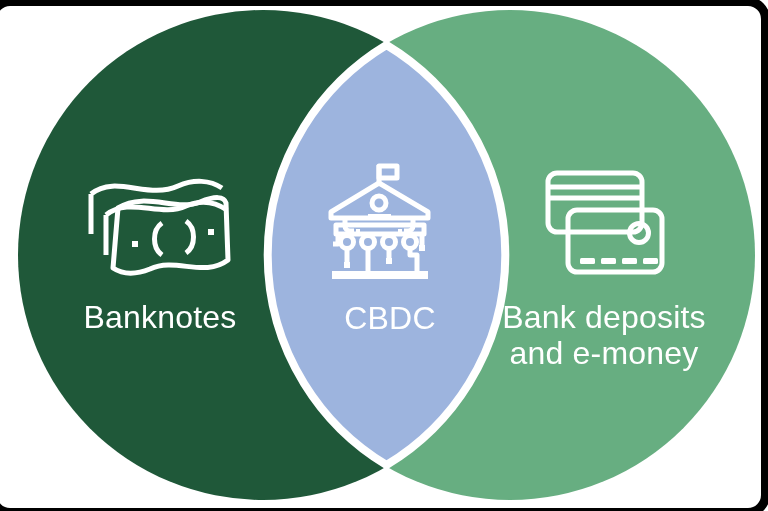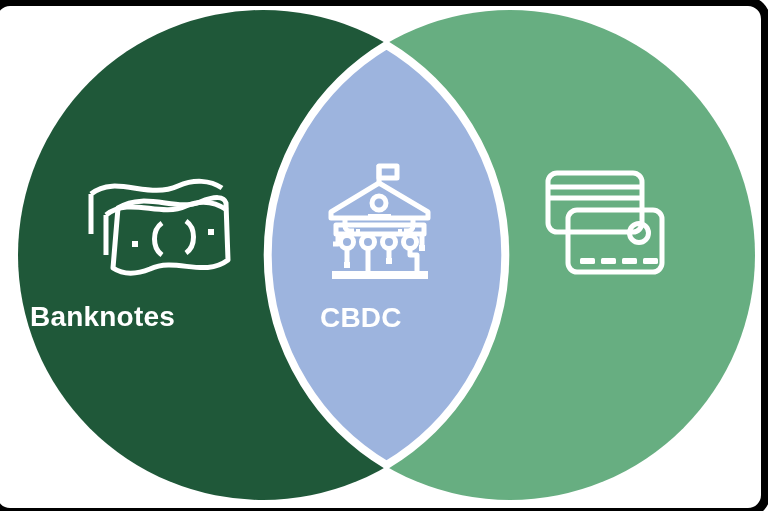--- a/index.html
+++ b/index.html
@@ -33,24 +33,25 @@
     stroke: none;
   }
   .lens {
     stroke: #ffffff;
     stroke-width: 8;
     stroke-linejoin: miter;
   }
   .region-label {
     position: absolute;
     color: #ffffff;
-    font-size: 28px;
+    font-size: 32px;
     line-height: 36px;
+    text-align: center;
     letter-spacing: 0.2px;
-    font-weight: 700;
+    font-weight: 400;
     white-space: nowrap;
   }
   .label-left   { left: 30px;  width: 260px; top: 299px; }
   .label-center { left: 320px; width: 140px; top: 300px; }
   .label-right  { left: 474px; width: 260px; top: 299px; }
   .crop-frame {
     position: absolute;
     box-sizing: border-box;
     left: -12px;
     top: -3px;
@@ -129,16 +130,18 @@
       <rect class="icon-fill" x="86" y="92" width="15" height="6" rx="1.5"></rect>
       <rect class="icon-fill" x="107" y="92" width="15" height="6" rx="1.5"></rect>
     </g>
   </svg>
 
   <div class="region-label label-left">Banknotes</div>
 
   <div class="region-label label-center">CBDC</div>
 
   <div class="region-label label-right">
+    <div>Bank deposits</div>
+    <div>and e-money</div>
   </div>
 
   <div class="crop-frame"></div>
 </div>
 
 </body></html>

